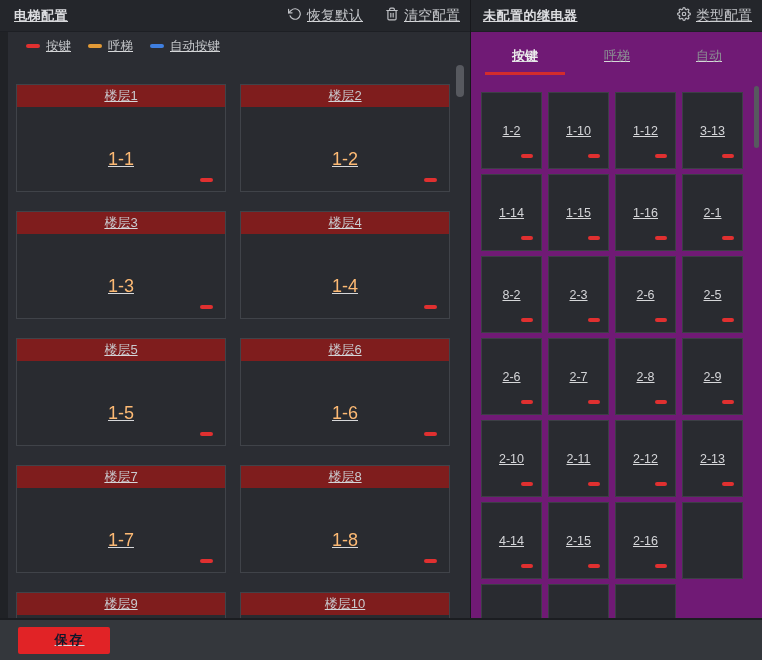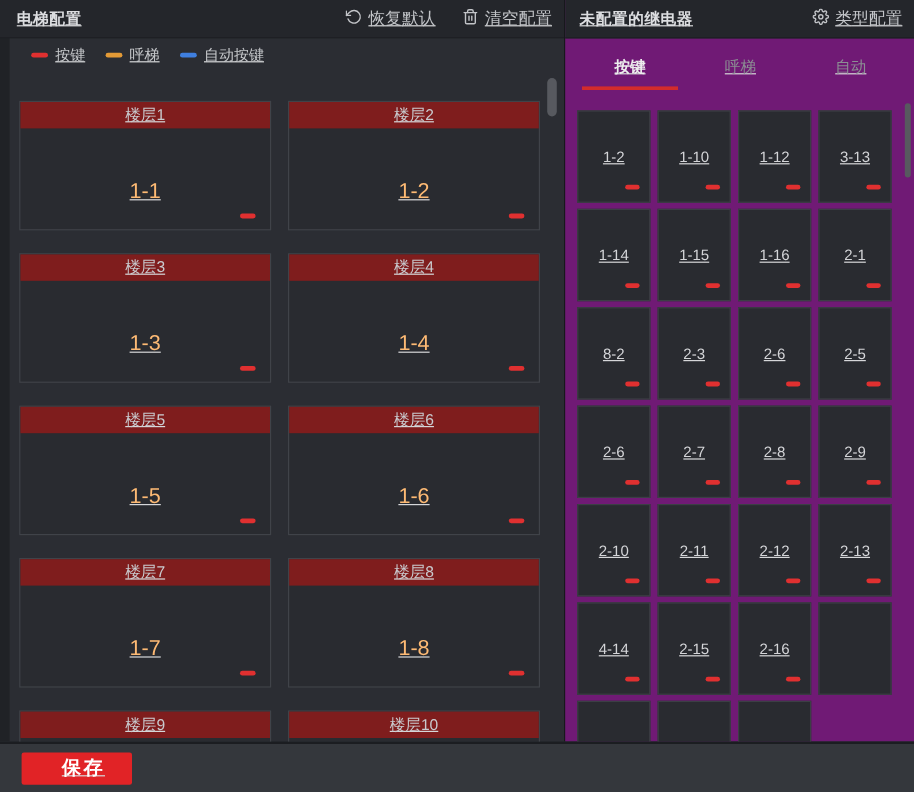--- a/index.html
+++ b/index.html
@@ -58,22 +58,22 @@
   .grid-viewport{flex:1; min-height:0; position:relative; overflow:hidden;}
   .relay-grid{display:grid; grid-template-columns:repeat(4,61px); column-gap:6px; row-gap:5px; padding:12px 0 0 10px;}
   .relay-cell{height:77px; border:1px solid #3c3f45; background:#292b30; position:relative;
     display:flex; align-items:center; justify-content:center;}
   .relay-cell .relay-label{font-size:12.5px; color:#d4d5d8;}
   .relay-cell .dash{right:8px; bottom:10px; width:12px;}
   .grid-viewport .v-thumb{right:3px; top:6px; width:5px; height:62px; border-radius:3px;}
 
   
   .bottom-bar{height:42px; flex:none; background:#34373c; border-top:2px solid #1b1d21; display:flex; align-items:center;}
-  .save-btn{margin-left:18px; width:92px; height:27px; background:var(--save-red); color:#ffffff;
-    font-weight:700; font-size:16px; border:none; border-radius:2px; cursor:pointer; font-family:inherit; letter-spacing:2px;padding-left:11px;}
+  .save-btn{margin-left:18px; width:92px; height:27px; background:var(--save-red); color:#0f172a;
+    font-weight:700; font-size:13px; border:none; border-radius:2px; cursor:pointer; font-family:inherit; letter-spacing:2px;padding-left:11px;}
 </style>
 </head>
 <body>
 
 <div class="app">
   <div class="main">
 
     <div class="left-panel">
       <div class="panel-header">
         <span class="panel-title">电梯配置</span>

